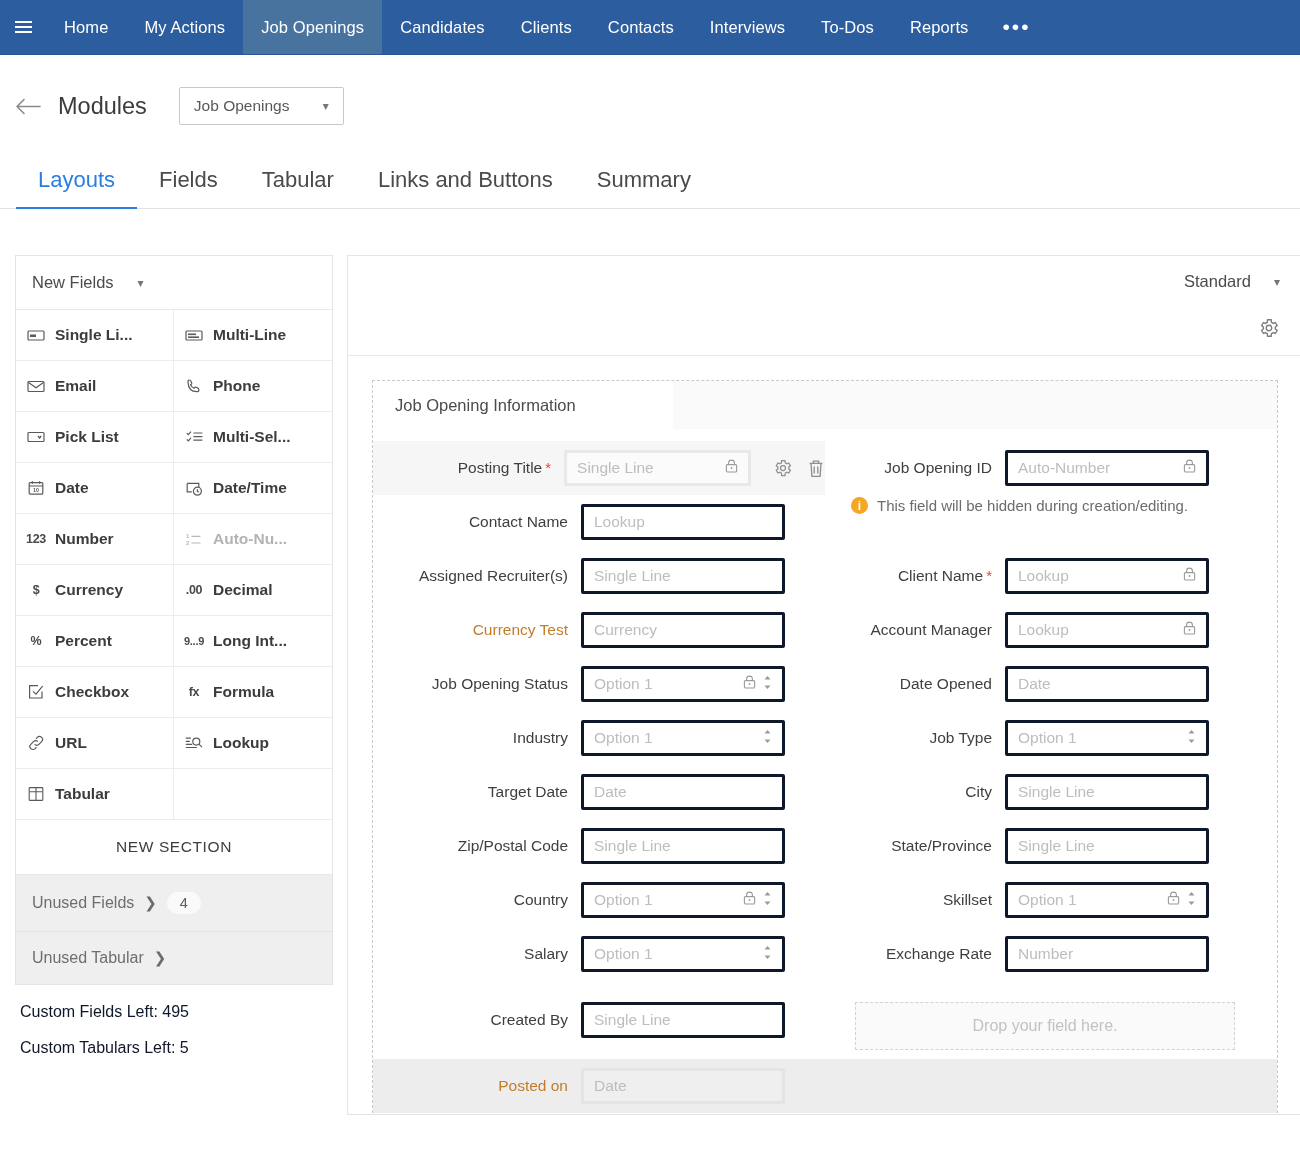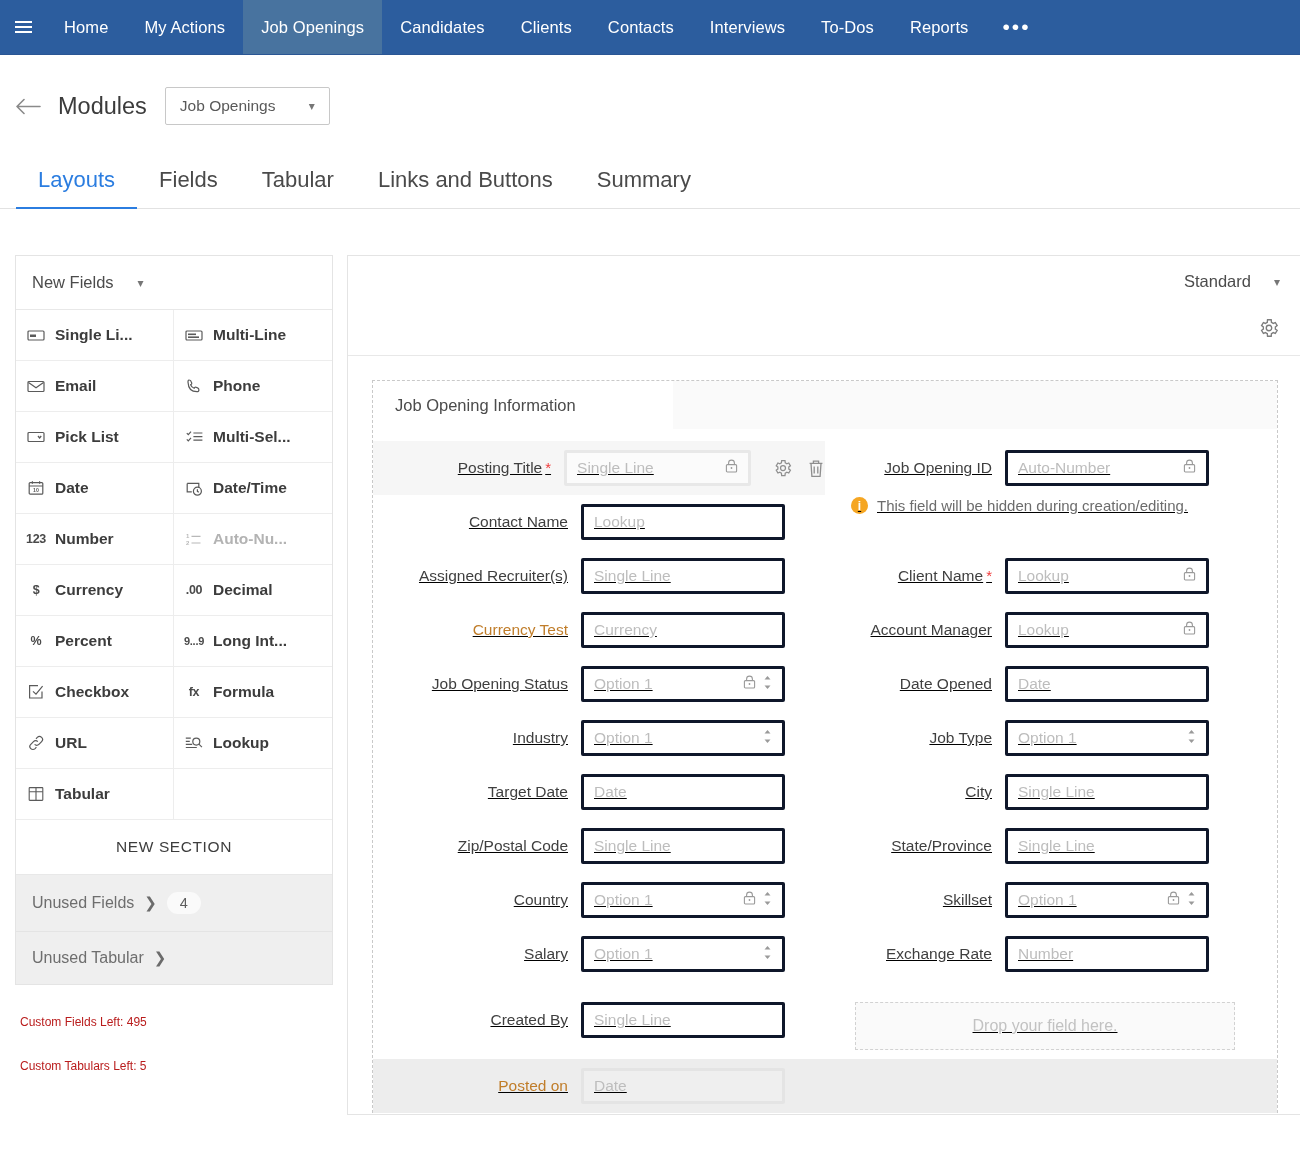--- a/index.html
+++ b/index.html
@@ -31,21 +31,21 @@
   }
   .navitem.active { background: #48739f; }
   .navitem.dots { font-size: 21px; letter-spacing: 2px; padding: 0 16px; }
 
   
   .modhdr { display: flex; align-items: center; padding: 32px 0 0 16px; }
   .backarrow {
     width: 34px; height: 30px; display: flex; align-items: center;
     color: #8a8a8a; cursor: pointer;
   }
-  .modtitle { font-size: 23.5px; color: #3b3b3b; margin: 0 18px 0 8px; font-weight: 400; }
+  .modtitle { font-size: 23.5px; color: #3b3b3b; margin: 0 32px 0 8px; font-weight: 400; }
   .modselect {
     border: 1px solid #c8c8c8; background: #fff; border-radius: 2px;
     padding: 9px 14px; min-width: 165px;
     display: flex; align-items: center; justify-content: space-between;
     font-size: 15.5px; color: #595959; cursor: pointer;
   }
   .caret { display:inline-block; color:#767676; font-size: 12px; margin-left: 12px; }
 
   
   .tabs {
@@ -96,34 +96,34 @@
     display: flex; align-items: center; gap: 10px; cursor: pointer;
     border-bottom: 1px solid #e4e4e4;
   }
   .unused:last-child { border-bottom: none; }
   .chev { color: #6b6b6b; font-size: 15px; }
   .badge {
     background: #fafafa; border-radius: 11px; padding: 3px 13px;
     font-size: 14.5px; color: #5d5d5d;
   }
   .sb-link {
-    color: #b91c1c; font-size: 12px; margin: 30px 0 0 5px; cursor: pointer;
+    color: #0f172a; font-size: 16px; margin: 18px 0 0 5px; cursor: pointer;
   }
 
   
   .main { flex: 1; margin-left: 14px; margin-right: 0; }
   .main-inner { border: 1px solid #e4e4e4; border-right: none; background: #fff; min-height: 860px; }
   .main-top {
     display: flex; align-items: flex-end; gap: 26px;
     padding: 16px 20px; border-bottom: 1px solid #e8e8e8; flex-direction: column;
   }
   .std { font-size: 16.5px; color: #4b4b4b; display: flex; align-items: center; gap: 11px; cursor: pointer; }
   .gear-btn { cursor: pointer; color: #7d7d7d; display:flex; }
 
-  .section-wrap { padding: 24px 22px 0 24px; text-decoration: underline; }
+  .section-wrap { padding: 24px 22px 0 24px; }
   .section {
     border: 1px dashed #c9c9c9; border-bottom: none;
     background: #fff; padding-bottom: 0;
   }
   .section-title-bar { background: #fafafa; }
   .section-title {
     display: inline-block; background: #fff; padding: 15px 22px 14px 22px;
     font-size: 16.5px; color: #4b4b4b; min-width: 300px;
   }
   .rows { padding: 12px 0 0 0; }

